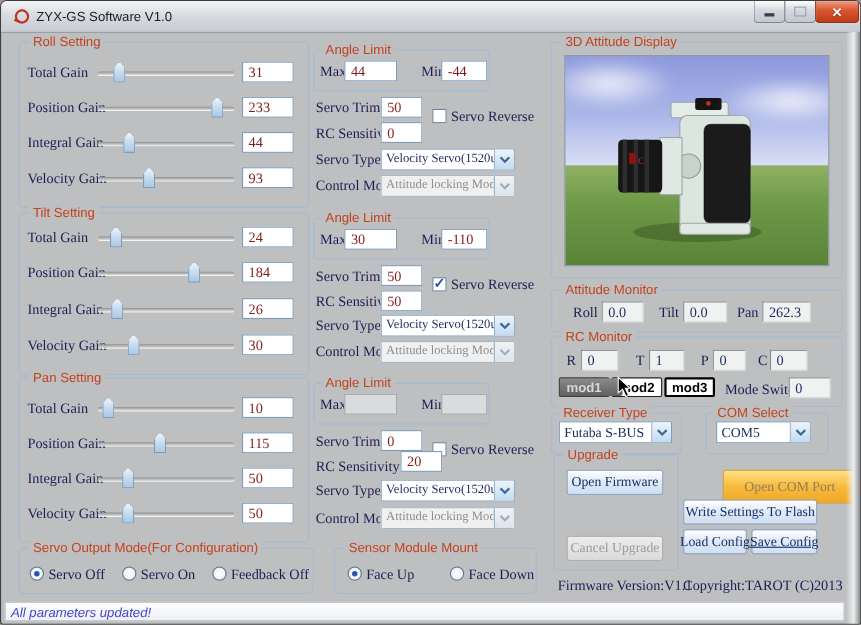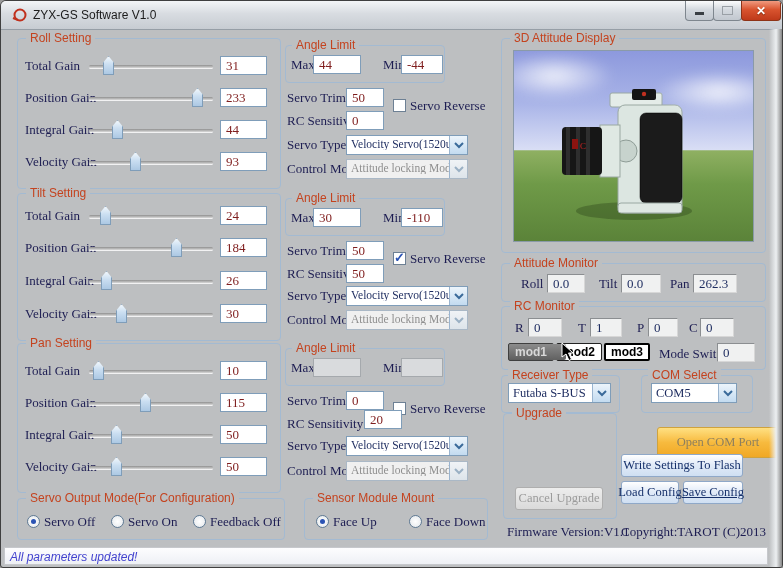--- a/index.html
+++ b/index.html
@@ -361,20 +361,21 @@
     <span class="cbtn">
         <svg width="10" height="7" viewBox="0 0 10 7">
           <path d="M1,1 L5,5 L9,1" fill="none" stroke="#3a6a9a" stroke-width="2"></path>
         </svg>
       </span>
   </div>
 
   <div class="group" style="left:502px;top:412px;width:112px;height:104px;">
     <span class="legend" style="left:8px;top:-8px;">Upgrade</span>
   </div>
+  <div class="btn" style="left:514px;top:426px;width:88px;height:23px;">Open Firmware</div>
   <div class="btn disabled" style="left:514px;top:486px;width:88px;height:23px;">Cancel Upgrade</div>
 
   <div class="btn orange" style="left:620px;top:426px;width:122px;height:31px;margin-left:36px;">Open COM Port</div>
   <div class="btn" style="left:620px;top:453px;width:122px;height:23px;">Write Settings To Flash</div>
   <div class="btn" style="left:620px;top:480px;width:58px;height:23px;">Load Config</div>
   <div class="btn" style="left:682px;top:480px;width:60px;height:23px;text-decoration:underline;">Save Config</div>
 
   <span class="lbl" style="left:506px;top:523px;">Firmware Version:V1.1</span>
   <span class="lbl" style="left:620px;top:523px;">Copyright:TAROT (C)2013</span>
 

